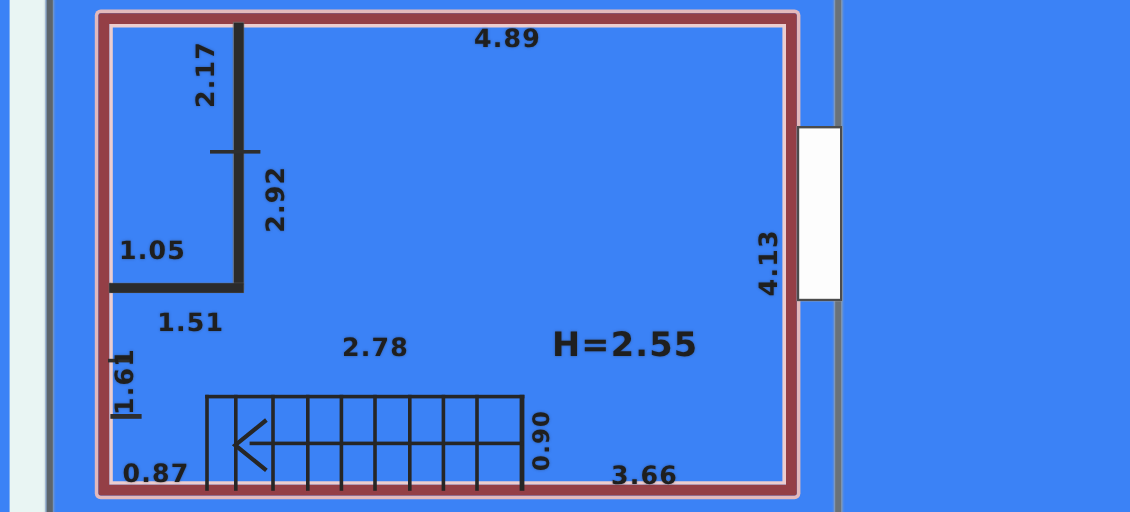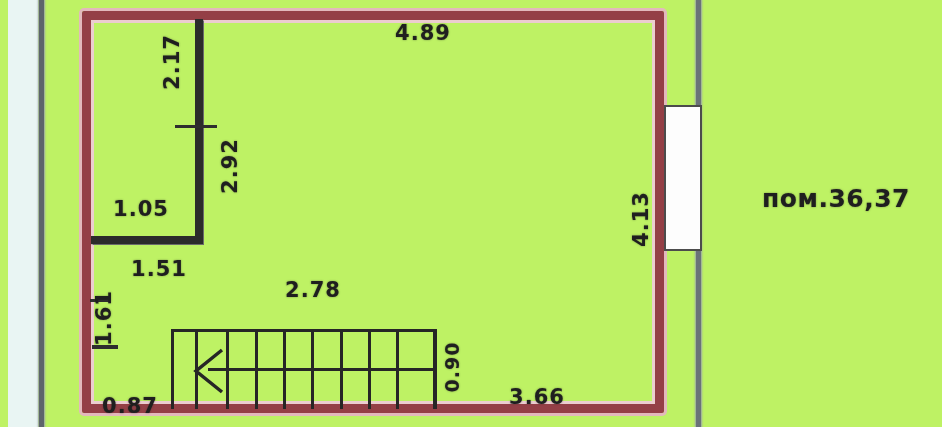--- a/index.html
+++ b/index.html
@@ -1,17 +1,17 @@
 <!DOCTYPE html>
 <html><head>
 <meta charset="utf-8">
 <style>
   html,body { margin:0; padding:0; background:#fff; }
   #stage {
-    position:relative; width:942px; height:427px; background:#bef264;
+    position:relative; width:942px; height:427px; background:#3b82f6;
     overflow:hidden; font-family:"DejaVu Sans","Liberation Sans",sans-serif;
     filter: blur(0.45px);
   }
   .abs { position:absolute; }
   
   .azure { left:8px; top:0; width:30px; height:427px; background:#e9f5f3; }
   
   .grayline { width:5px; height:427px; top:0; background:#5d656b; box-shadow:0 0 2px 1px #9aa3a8; }
   .grayline.right { background:#6a7278; }
   
@@ -76,24 +76,24 @@
   <div class="abs stair" style="left:368px; top:329px; width:3px; height:80px;"></div>
   <div class="abs stair" style="left:396px; top:329px; width:3px; height:80px;"></div>
   <div class="abs stair" style="left:208px; top:368px; width:228px; height:3px;"></div>
   <svg class="abs" style="left:192px; top:348px; z-index:4;" width="34" height="46" viewBox="0 0 34 46">
     <polyline points="30,2 4,23 30,44" fill="none" stroke="#262626" stroke-width="3.5"></polyline>
   </svg>
 
   <div class="abs lbl" style="left:423px; top:33px;">4.89</div>
   <div class="abs lbl v" style="left:172px; top:62px;">2.17</div>
   <div class="abs lbl v" style="left:230px; top:166px;">2.92</div>
-  <div class="abs lbl" style="left:141px; top:209px;text-align:center;">1.05</div>
+  <div class="abs lbl" style="left:127px; top:209px;text-align:center;">1.05</div>
   <div class="abs lbl" style="left:159px; top:269px;">1.51</div>
   <div class="abs lbl v" style="left:104px; top:318px;">1.61</div>
-  <div class="abs lbl" style="left:130px; top:406px;text-align:right;">0.87</div>
+  <div class="abs lbl" style="left:130px; top:395px;text-align:right;">0.87</div>
   <div class="abs lbl" style="left:313px; top:290px;">2.78</div>
   <div class="abs lbl v small" style="left:452px; top:367px;">0.90</div>
   <div class="abs lbl" style="left:537px; top:397px;">3.66</div>
   <div class="abs lbl v" style="left:641px; top:219px;">4.13</div>
 
-  <div class="abs lbl room-name" style="left:836px; top:198px;">пом.36,37</div>
+  <div class="abs lbl big" style="left:521px; top:288px;">H=2.55</div>
 
 </div>
 
 </body></html>

